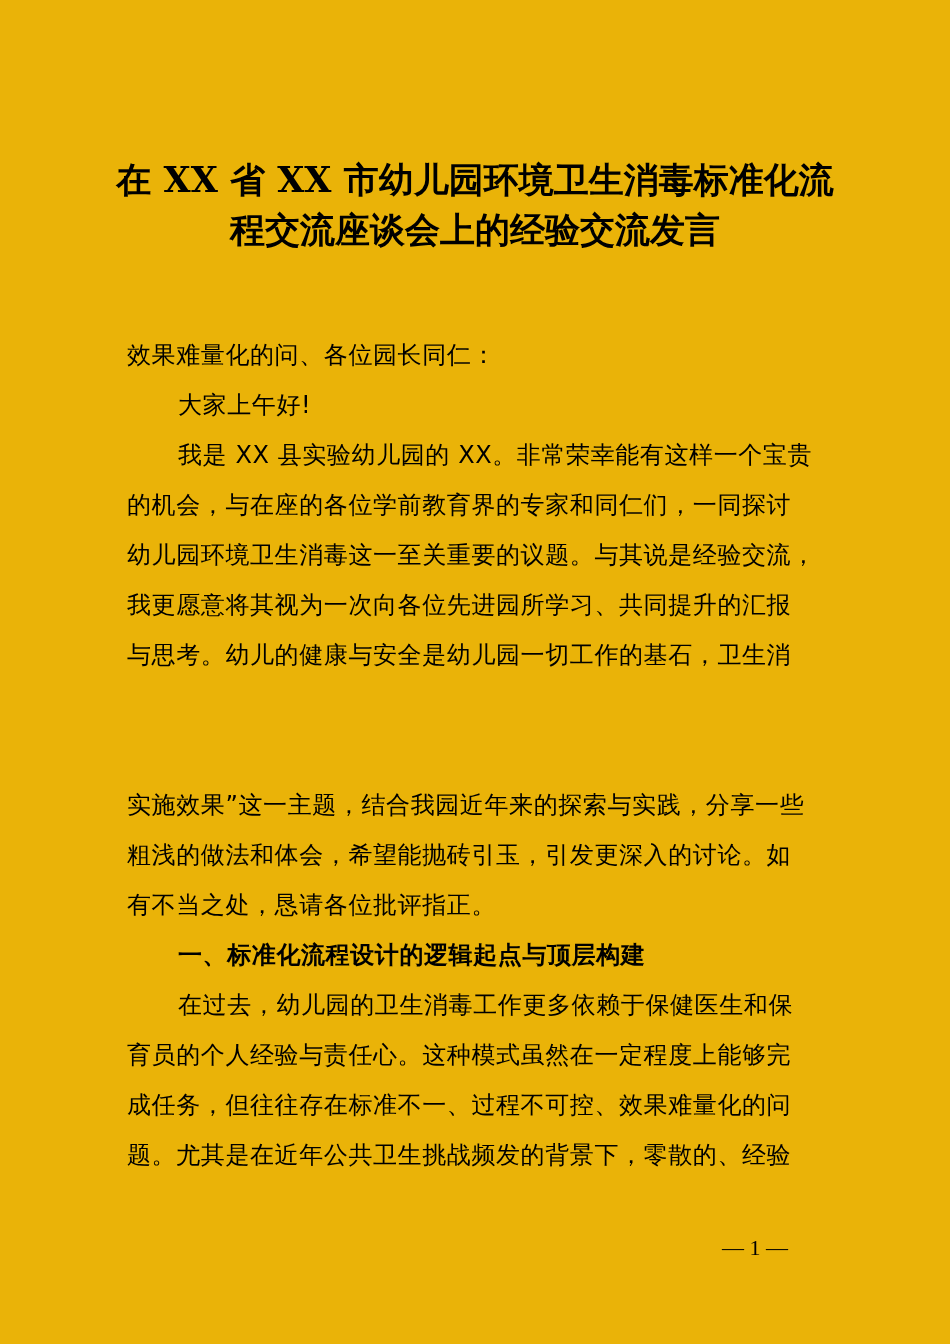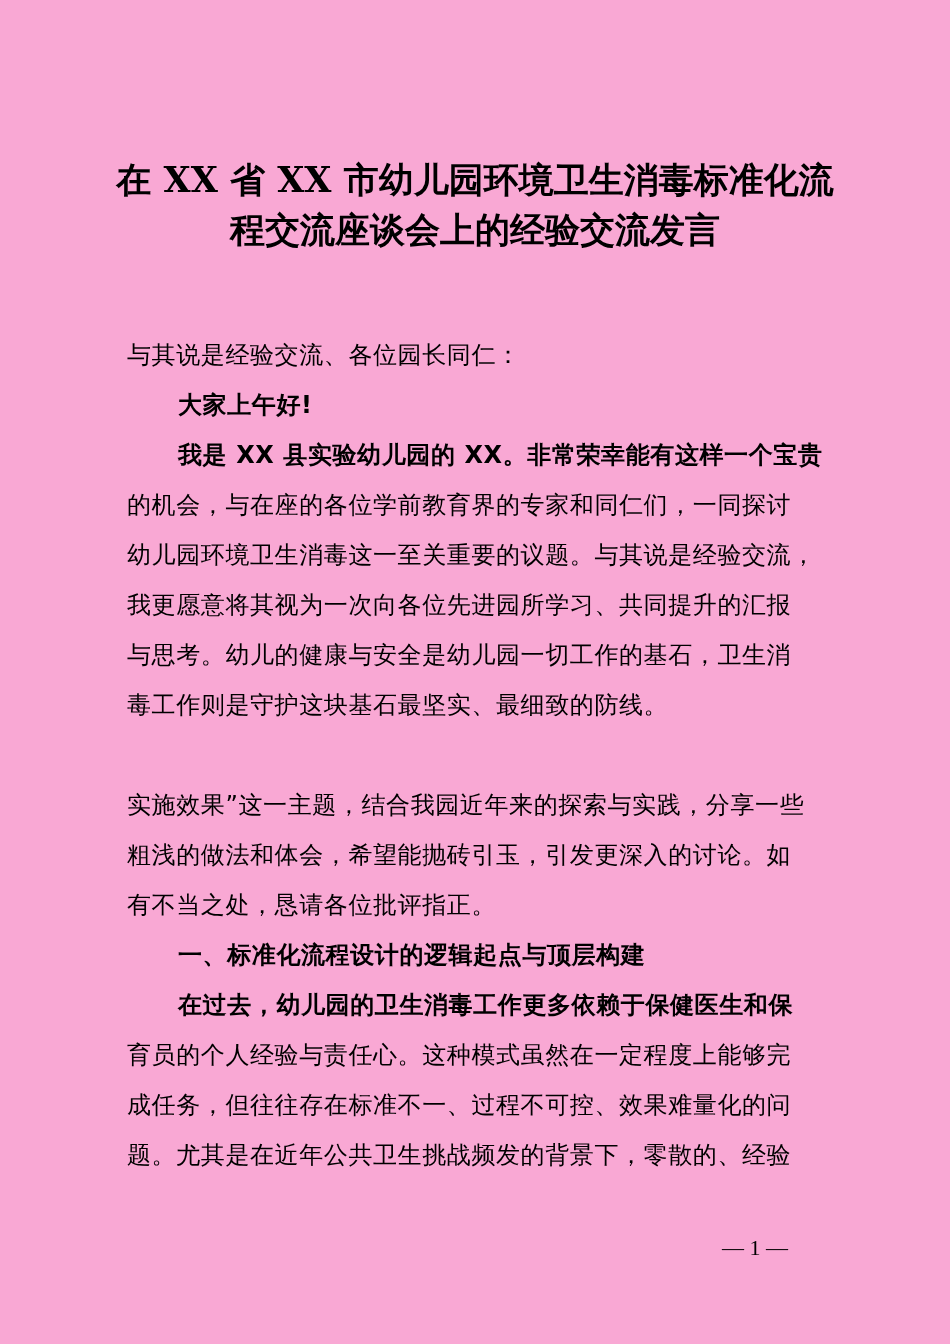--- a/index.html
+++ b/index.html
@@ -1,57 +1,56 @@
 <!DOCTYPE html>
 <html><head>
 <meta charset="utf-8">
 <style>
   html, body { margin: 0; padding: 0; background: #ffffff; }
   body { width: 950px; height: 1344px; position: relative; overflow: hidden; color: #000; }
-  .page { position: absolute; left: 0; top: 0; width: 950px; height: 1344px; background: #f9a8d4; }
+  .page { position: absolute; left: 0; top: 0; width: 950px; height: 1344px; background: #eab308; }
   .title {
     position: absolute; left: 100px; width: 750px; top: 155px;
     text-align: center;
     font-family: "DejaVu Serif", "Liberation Serif", serif;
     font-weight: bold; font-size: 35px; line-height: 50px; letter-spacing: 0px;
   }
   .title div { white-space: nowrap; }
   .line {
     position: absolute; left: 127px;
     font-family: "DejaVu Sans", "Liberation Sans", sans-serif;
     font-size: 24px; line-height: 30px; white-space: nowrap;
     letter-spacing: 0.6px;
   }
-  .line.indent { left: 178px; font-weight: bold; }
+  .line.indent { left: 178px; }
   .line.bold { font-weight: bold; }
   .footer {
     position: absolute; top: 1234px; left: 722px;
     font-family: "Liberation Serif", "DejaVu Serif", serif;
     font-size: 22px; line-height: 28px; white-space: nowrap;
   }
 </style>
 </head>
 <body>
 
 <div class="page">
 
   <div class="title">
     <div>在 XX 省 XX 市幼儿园环境卫生消毒标准化流</div>
     <div>程交流座谈会上的经验交流发言</div>
   </div>
 
-  <div class="line" style="top:340px;">与其说是经验交流、各位园长同仁：</div>
+  <div class="line" style="top:340px;">效果难量化的问、各位园长同仁：</div>
   <div class="line indent" style="top:390px;">大家上午好!</div>
 
   <div class="line indent" style="top:440px;">我是 XX 县实验幼儿园的 XX。非常荣幸能有这样一个宝贵</div>
   <div class="line" style="top:490px;">的机会，与在座的各位学前教育界的专家和同仁们，一同探讨</div>
   <div class="line" style="top:540px;">幼儿园环境卫生消毒这一至关重要的议题。与其说是经验交流，</div>
   <div class="line" style="top:590px;">我更愿意将其视为一次向各位先进园所学习、共同提升的汇报</div>
   <div class="line" style="top:640px;">与思考。幼儿的健康与安全是幼儿园一切工作的基石，卫生消</div>
-  <div class="line" style="top:690px;">毒工作则是守护这块基石最坚实、最细致的防线。</div>
 
   <div class="line" style="top:790px;">实施效果”这一主题，结合我园近年来的探索与实践，分享一些</div>
   <div class="line" style="top:840px;">粗浅的做法和体会，希望能抛砖引玉，引发更深入的讨论。如</div>
   <div class="line" style="top:890px;">有不当之处，恳请各位批评指正。</div>
 
   <div class="line indent bold" style="top:940px;text-align:right;">一、标准化流程设计的逻辑起点与顶层构建</div>
 
   <div class="line indent" style="top:990px;text-align:center;">在过去，幼儿园的卫生消毒工作更多依赖于保健医生和保</div>
   <div class="line" style="top:1040px;">育员的个人经验与责任心。这种模式虽然在一定程度上能够完</div>
   <div class="line" style="top:1090px;">成任务，但往往存在标准不一、过程不可控、效果难量化的问</div>

